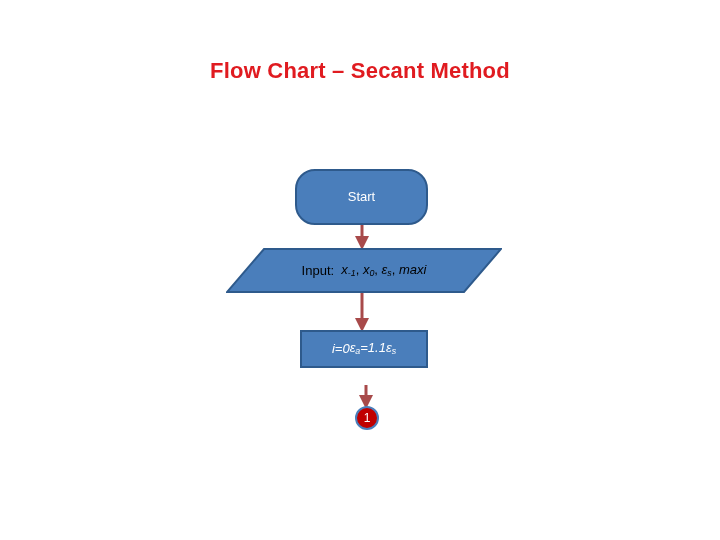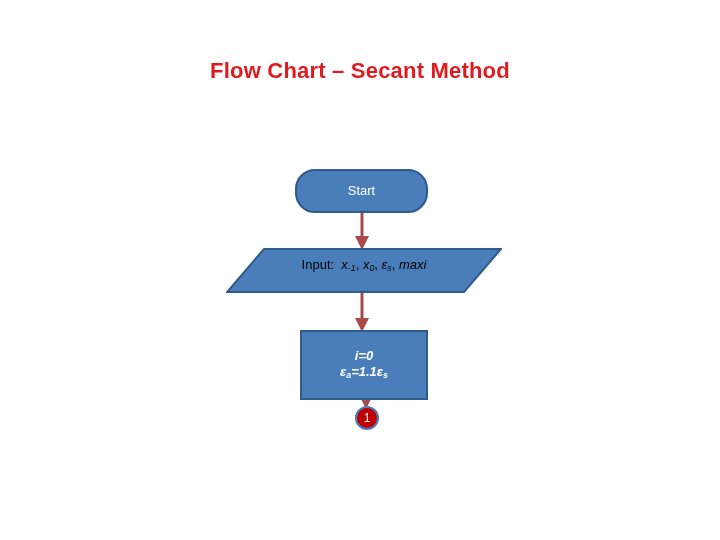--- a/index.html
+++ b/index.html
@@ -50,21 +50,21 @@
     line-height: 1.25;
     white-space: nowrap;
   }
 
   
   .terminator {
     position: absolute;
     left: 295px;
     top: 169px;
     width: 133px;
-    height: 44px;
+    height: 56px;
     background: #4A7EBB;
     border: 2px solid #2E5A8C;
     border-radius: 20px;
     box-sizing: border-box;
     display: flex;
     align-items: center;
     justify-content: center;
   }
   .terminator .node-text {
     font-size: 13px;
@@ -80,43 +80,42 @@
   }
   .io-wrap svg {
     position: absolute;
     left: 0;
     top: 0;
     display: block;
   }
   .io-label {
     position: absolute;
     left: 0;
-    top: 9px;
+    top: 0;
     width: 276px;
     height: 45px;
     display: flex;
+    align-items: center;
     justify-content: center;
     font-size: 13px;
   }
 
   
   .process {
     position: absolute;
     left: 300px;
     top: 330px;
     width: 128px;
-    height: 70px;
+    height: 38px;
     background: #4A7EBB;
     border: 2px solid #2E5A8C;
     box-sizing: border-box;
     display: flex;
-    flex-direction: column;
-    align-items: center;
-    justify-content: center;
-    font-weight: bold;
+    align-items: center;
+    justify-content: center;
   }
   .process .node-text {
     font-size: 13px;
     font-style: italic;
   }
 
   
   .connector {
     position: absolute;
     left: 355px;

